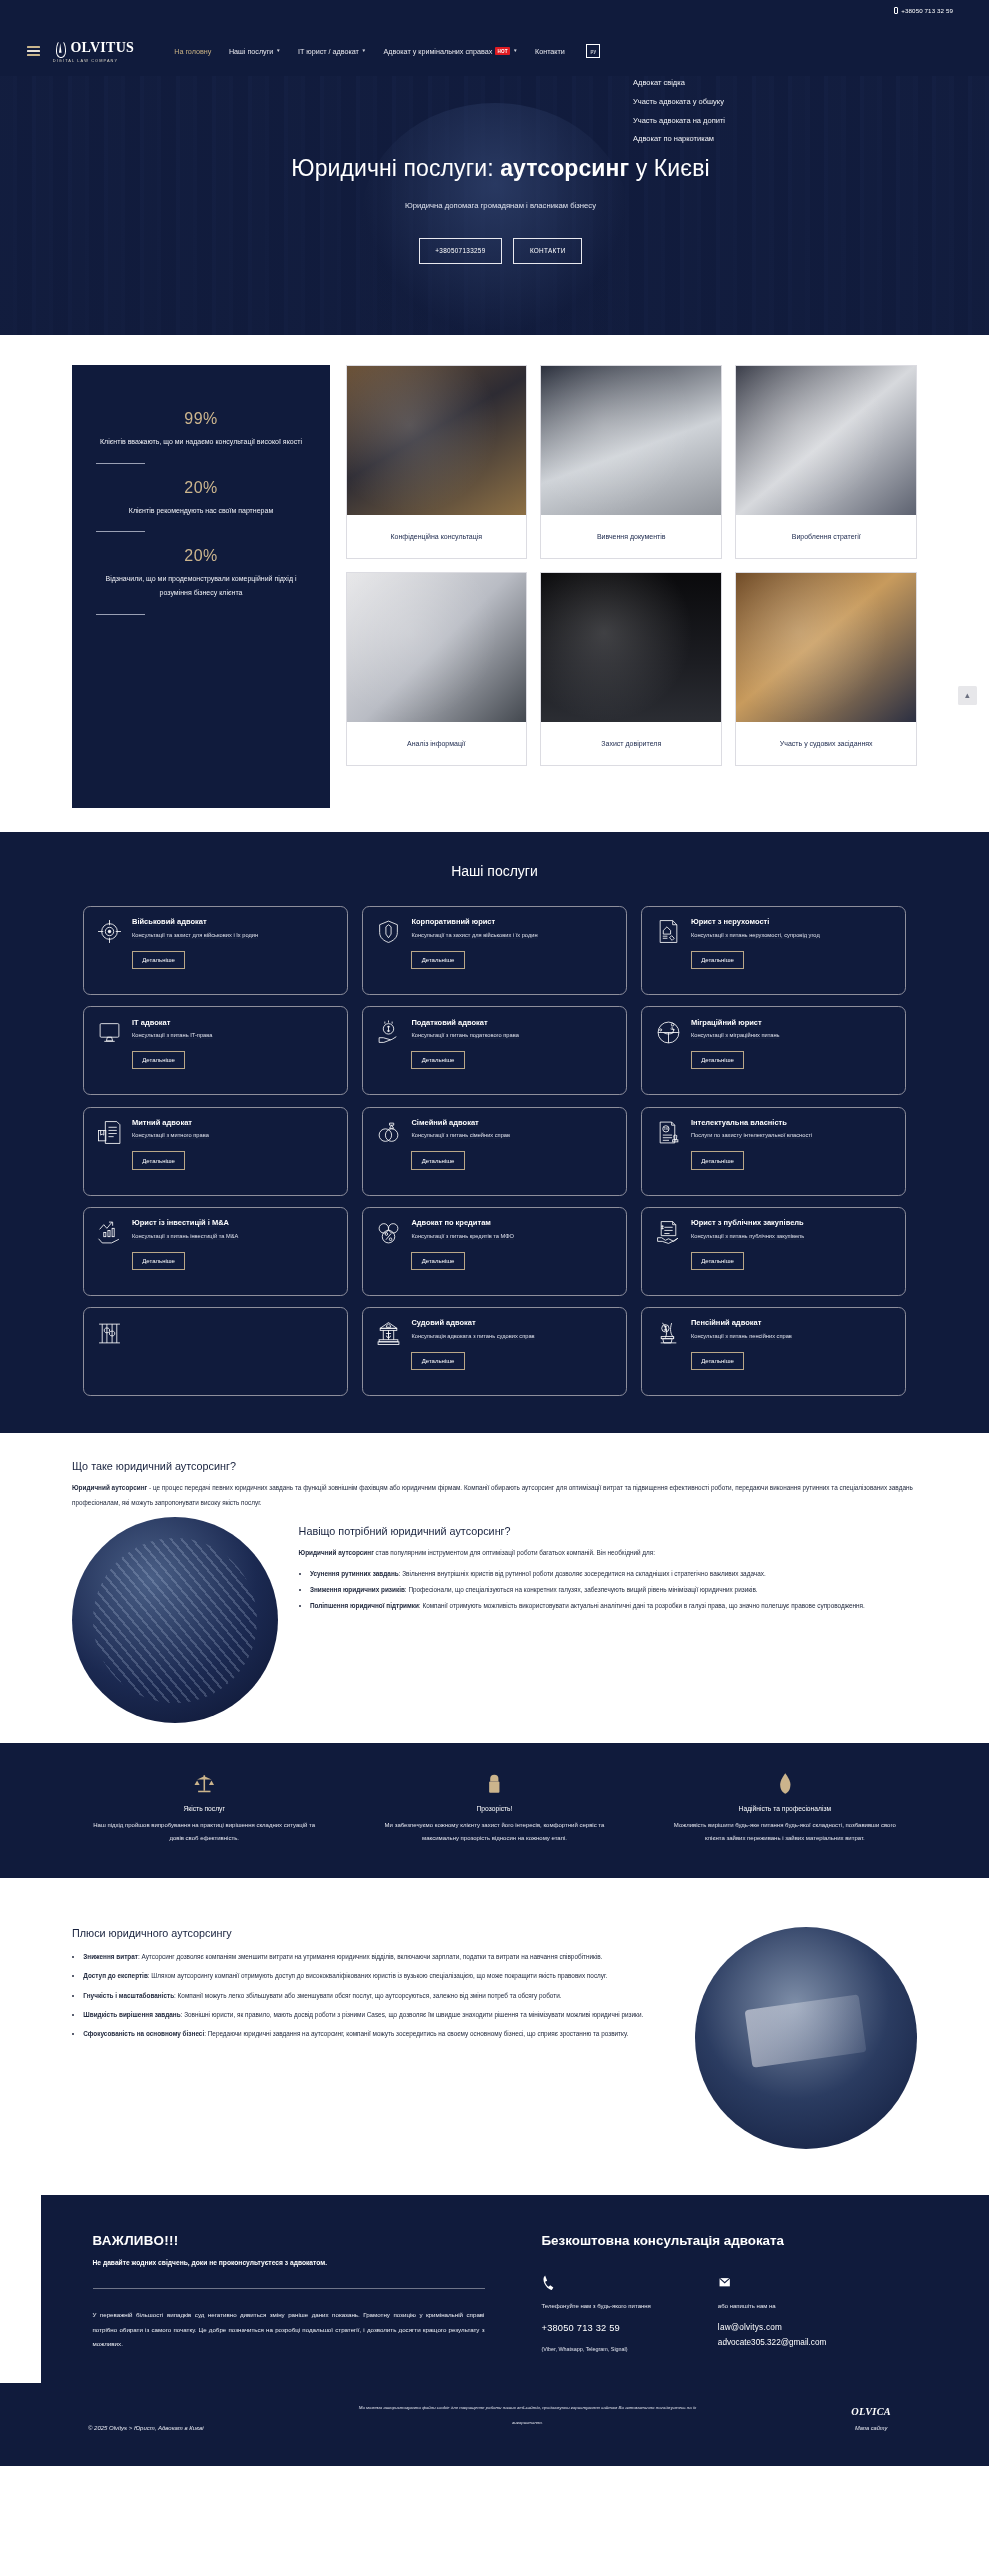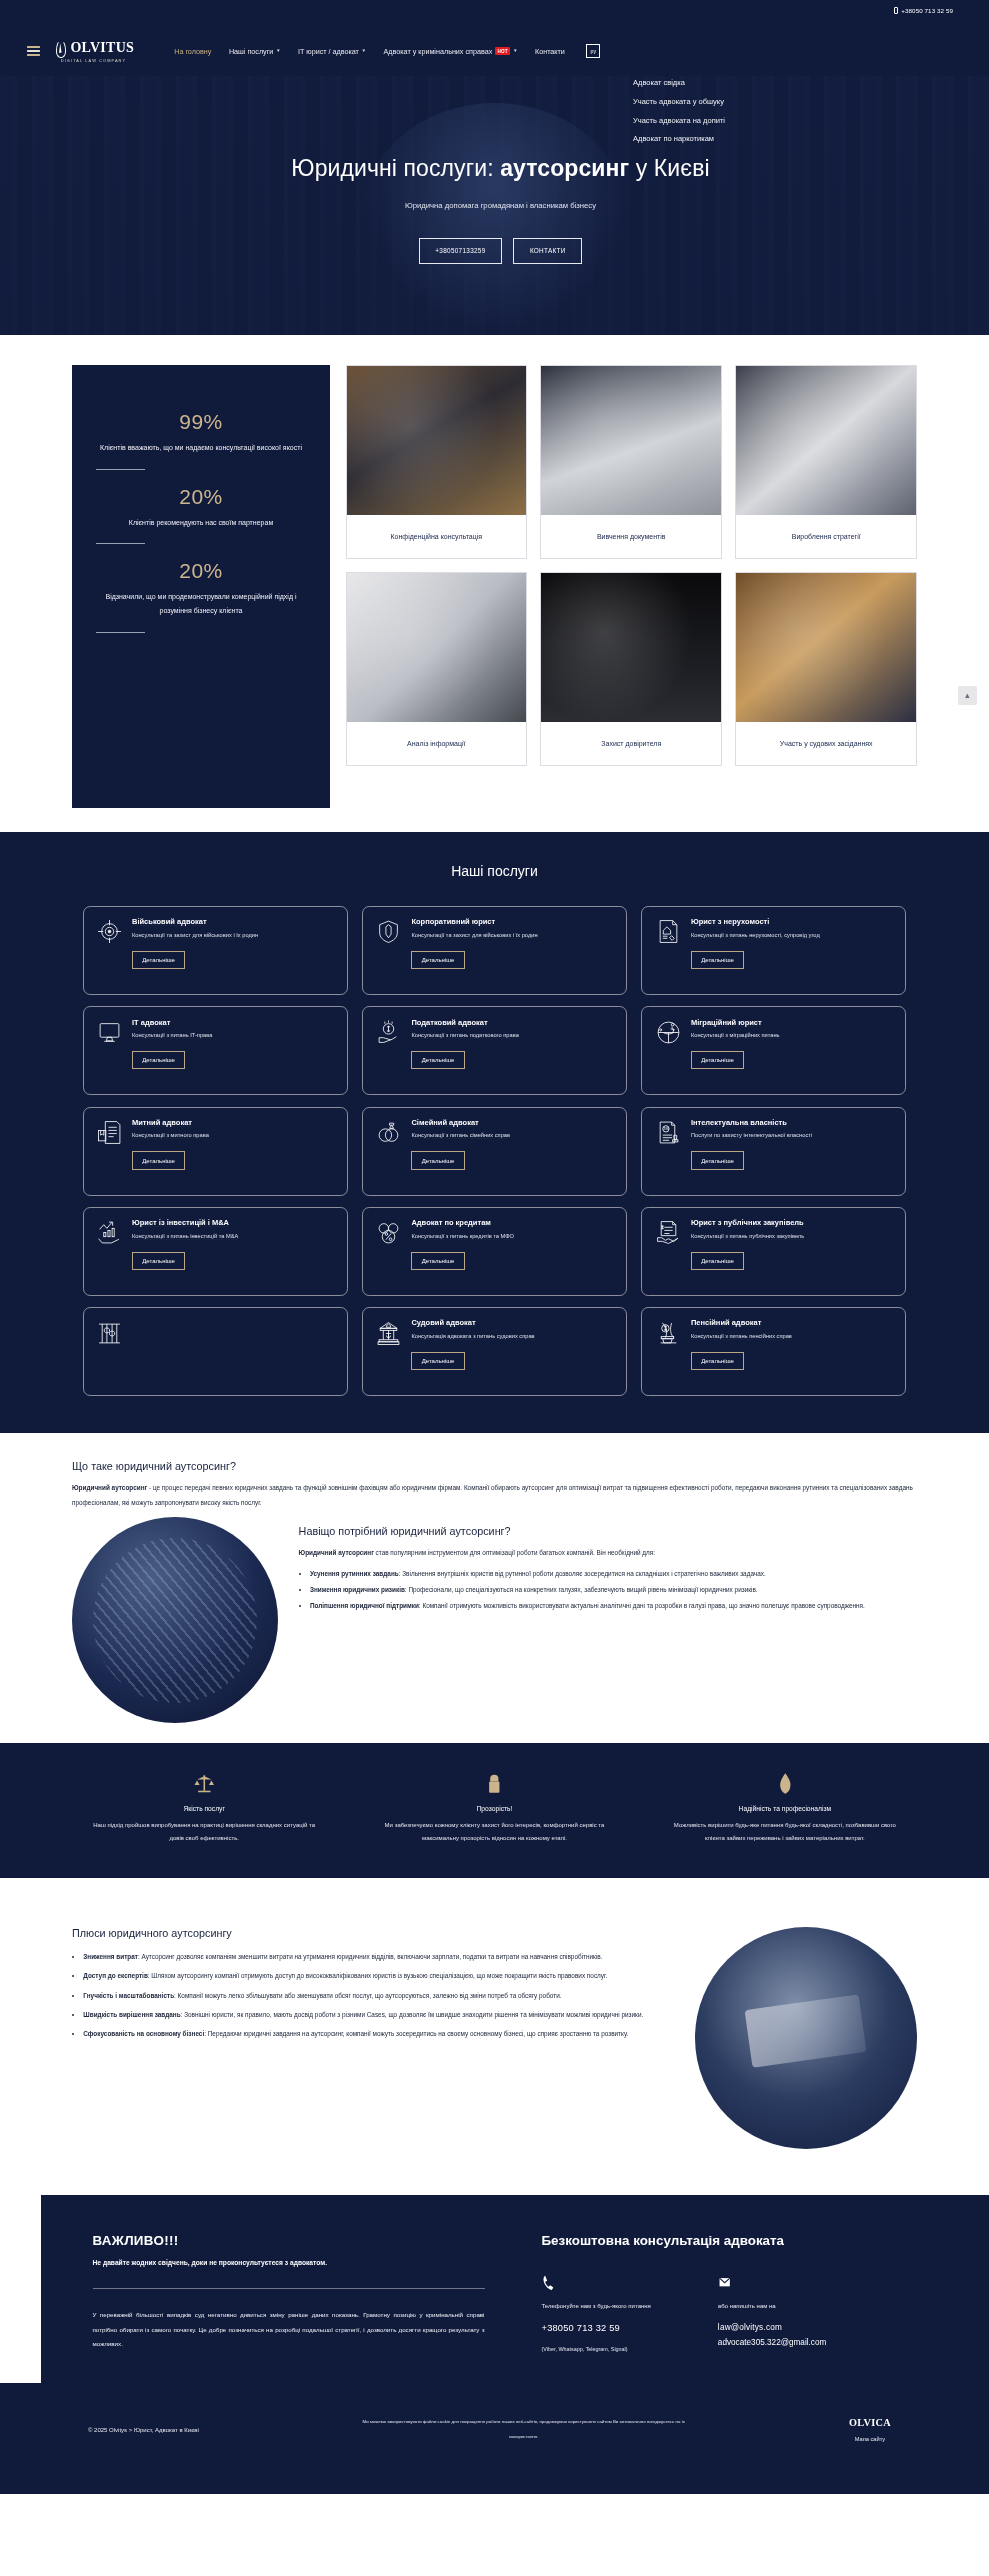--- a/index.html
+++ b/index.html
@@ -42,21 +42,21 @@
     color: #fff; font-size: 6.2px; letter-spacing: 0.1px;
   }
   .phone-ic { width: 4.6px; height: 7.2px; border: 0.7px solid #fff; border-radius: 1px; }
   .navrow {
     position: absolute; left: 0; right: 0; top: 25px; height: 52px;
     display: flex; align-items: center;
   }
   .burger { margin-left: 27px; width: 13.4px; display: flex; flex-direction: column; gap: 2.6px; cursor: pointer; }
   .burger span { display: block; height: 1.5px; background: #c9b68d; border-radius: 0.5px; }
   .burger span:nth-child(2){ background:#e7e2d7; }
-  .logo { margin-left: 12.4px; display: flex; flex-direction: column; align-items: center; cursor: pointer; }
+  .logo { margin-left: 12.4px; display: flex; flex-direction: column; align-items: flex-start; cursor: pointer; }
   .logo-main { display: flex; align-items: center; gap: 2.1px; }
   .logo-mark {
     width: 15.5px; height: 17.5px; position: relative;
   }
   .logo-mark::before{
     content:""; position:absolute; left:3.1px; top:1px; width:8.2px;height:15.5px;
     border:1px solid #fff; border-radius: 50% 50% 46% 46%/60% 60% 40% 40%;
     border-top-color: transparent;
   }
   .logo-mark::after{
@@ -100,21 +100,21 @@
   }
 
   
   .statsec { padding: 30px 0 24px; background:#fff; }
   .statwrap { width: 845px; margin: 0 auto; display: flex; gap: 15.5px; align-items: flex-start; }
   .statbox {
     width: 258px; background: #101b3c; color: #fff;
     padding: 45px 24px 41px; text-align: center; min-height: 443px;
   }
   .stat + .stat { margin-top: 2.1px; }
-  .stat-num { font-size: 21px; color: #cdb68e; font-weight: normal; letter-spacing: 0.5px; }
+  .stat-num { font-size: 16px; color: #cdb68e; font-weight: normal; letter-spacing: 0.5px; }
   .stat-txt { margin-top: 7.2px; font-size: 7px; line-height: 2.0; color: #f0f1f6; }
   .stat-rule { width: 49px; height: 0.5px; background: #9aa0b4; margin: 13.4px 0 15.5px; }
 
   .cardgrid { flex: 1; display: grid; grid-template-columns: repeat(3, 1fr); gap: 13.4px; }
   .imgcard { border: 0.5px solid #dcdce2; background: #fff; }
   .imgcard .ph { height: 149px; position: relative; overflow: hidden; }
   .imgcard .cap {
     height: 43px; display: flex; align-items: center; justify-content: center;
     font-size: 7px; color: #19264b;
   }
@@ -216,21 +216,21 @@
   .contacts { display: flex; gap: 67px; }
   .c-ico { height: 18.5px; display: flex; align-items: flex-end; }
   .c-ico svg { width: 13.4px; height: 15.5px; fill: #fff; }
   .c-lbl { font-size: 6px; margin-top: 12.4px; color: #e9ebf2; }
   .c-val { font-size: 9.3px; margin-top: 14.4px; letter-spacing: 0.2px; }
   .c-val.small { font-size: 8.2px; }
   .c-note { font-size: 5.4px; margin-top: 13.4px; color: #dfe2ec; }
   .c-val2 { font-size: 8.2px; margin-top: 6.2px; }
 
   .copybar { background: #101b3c; border-top: none; padding: 15.5px 0 33px; }
-  .copywrap { width: 917px; margin: 16px auto; display: flex; align-items: center; }
+  .copywrap { width: 917px; margin: 2px auto; display: flex; align-items: flex-end; font-style: italic; }
   .copy-left { font-size: 6px; color: #e7e9f1; margin-left: 52px; }
   .cookie { flex: 1; text-align: center; font-size: 4.4px; color: #dfe2ec; line-height: 3.4; max-width: 340px; margin: 0 auto; }
   .brandblk { text-align: center; margin-right: 62px; }
   .brandblk .bw { font-size: 10.3px; font-weight: bold; letter-spacing: 0.3px; color: #fff; font-family:"Liberation Serif",serif;}
   .brandblk .bs { font-size: 5.7px; color: #e7e9f1; margin-top: 8.2px; }
 
   .scrolltop {
     position: absolute; right: 12.4px; top: 686px; width: 18.5px; height: 18.5px;
     background: #e7e7ea; color: #6b7080; border-radius: 1.5px;
     display: flex; align-items: center; justify-content: center; font-size: 7.7px; cursor: pointer;

